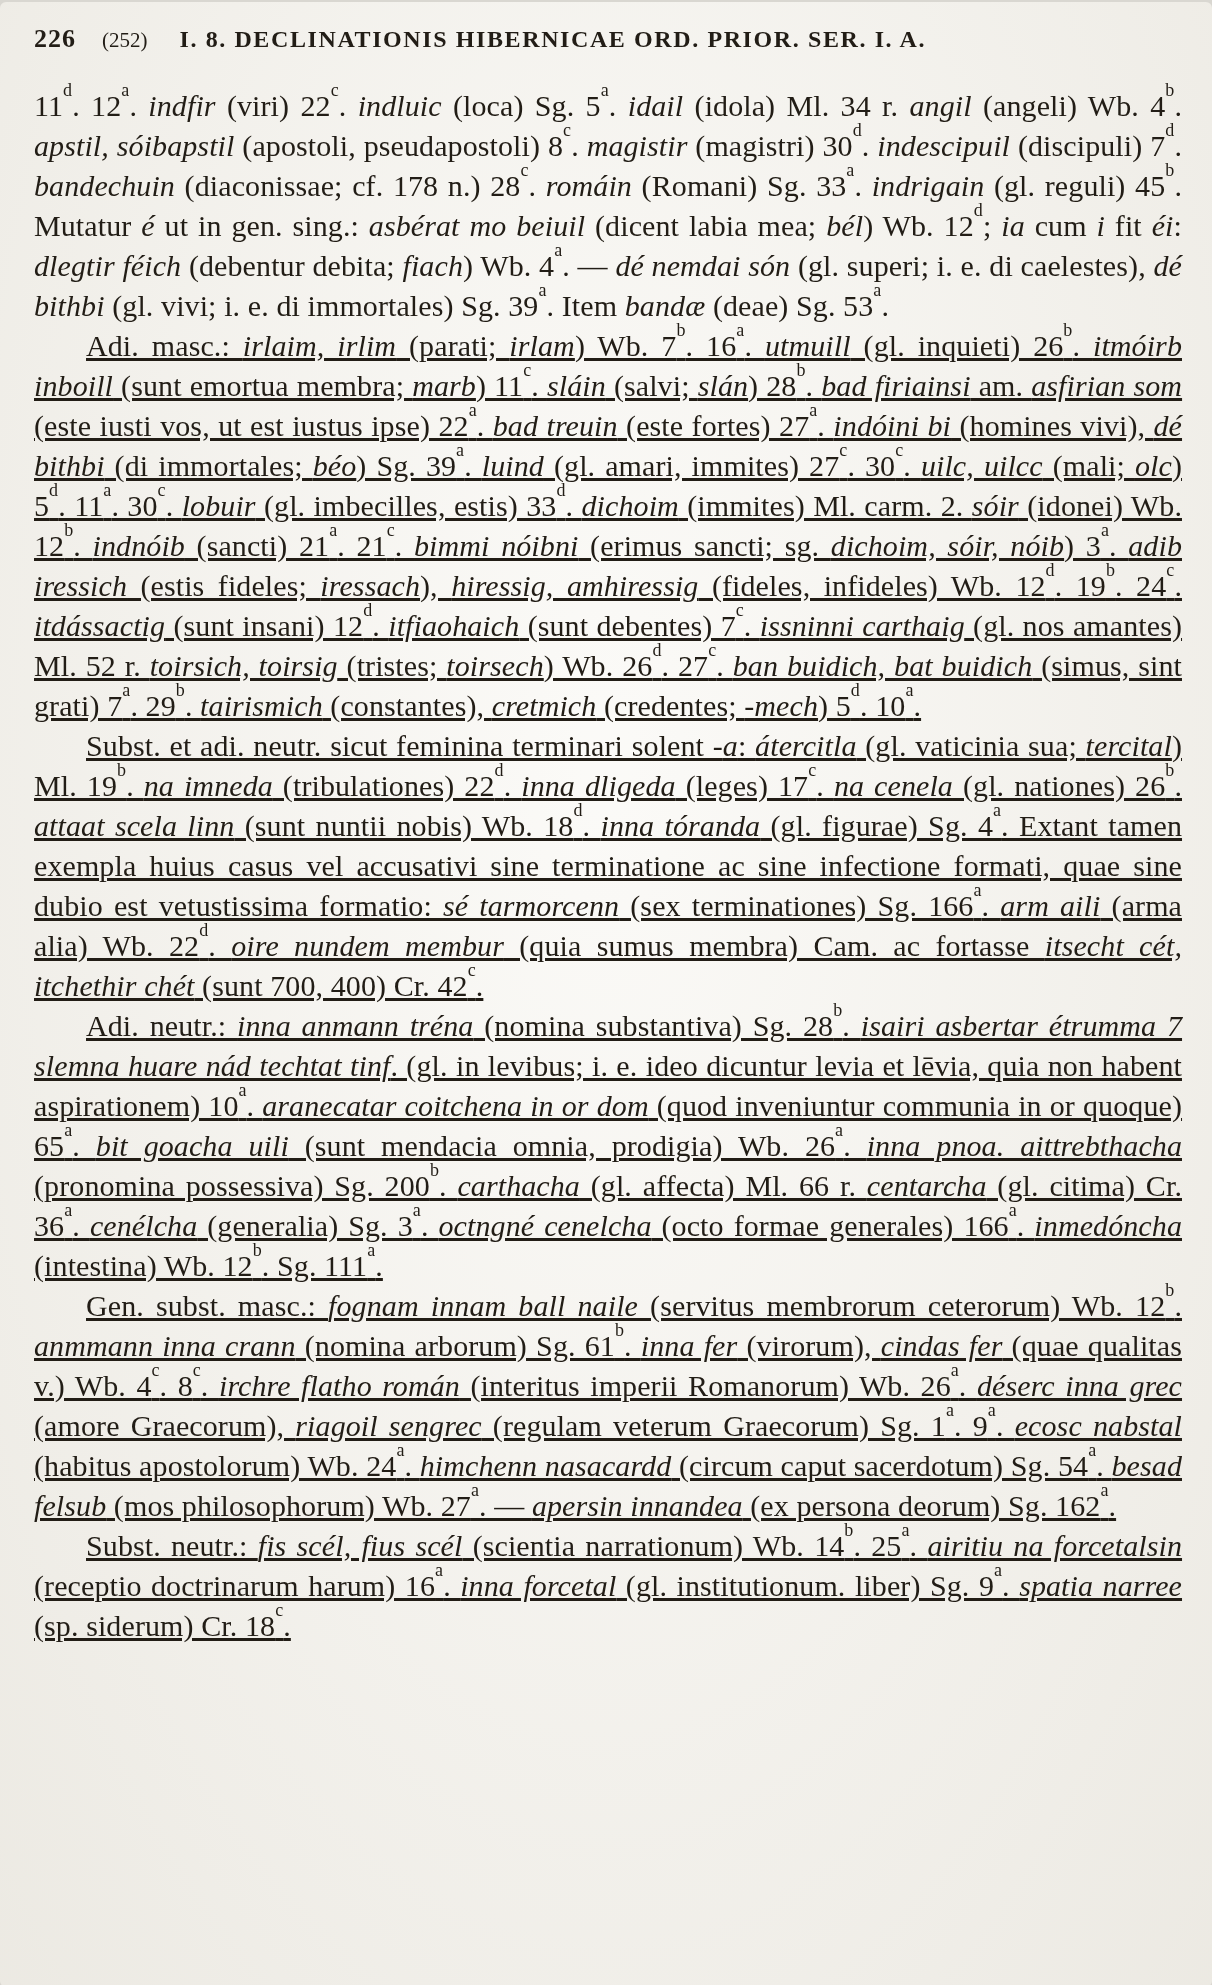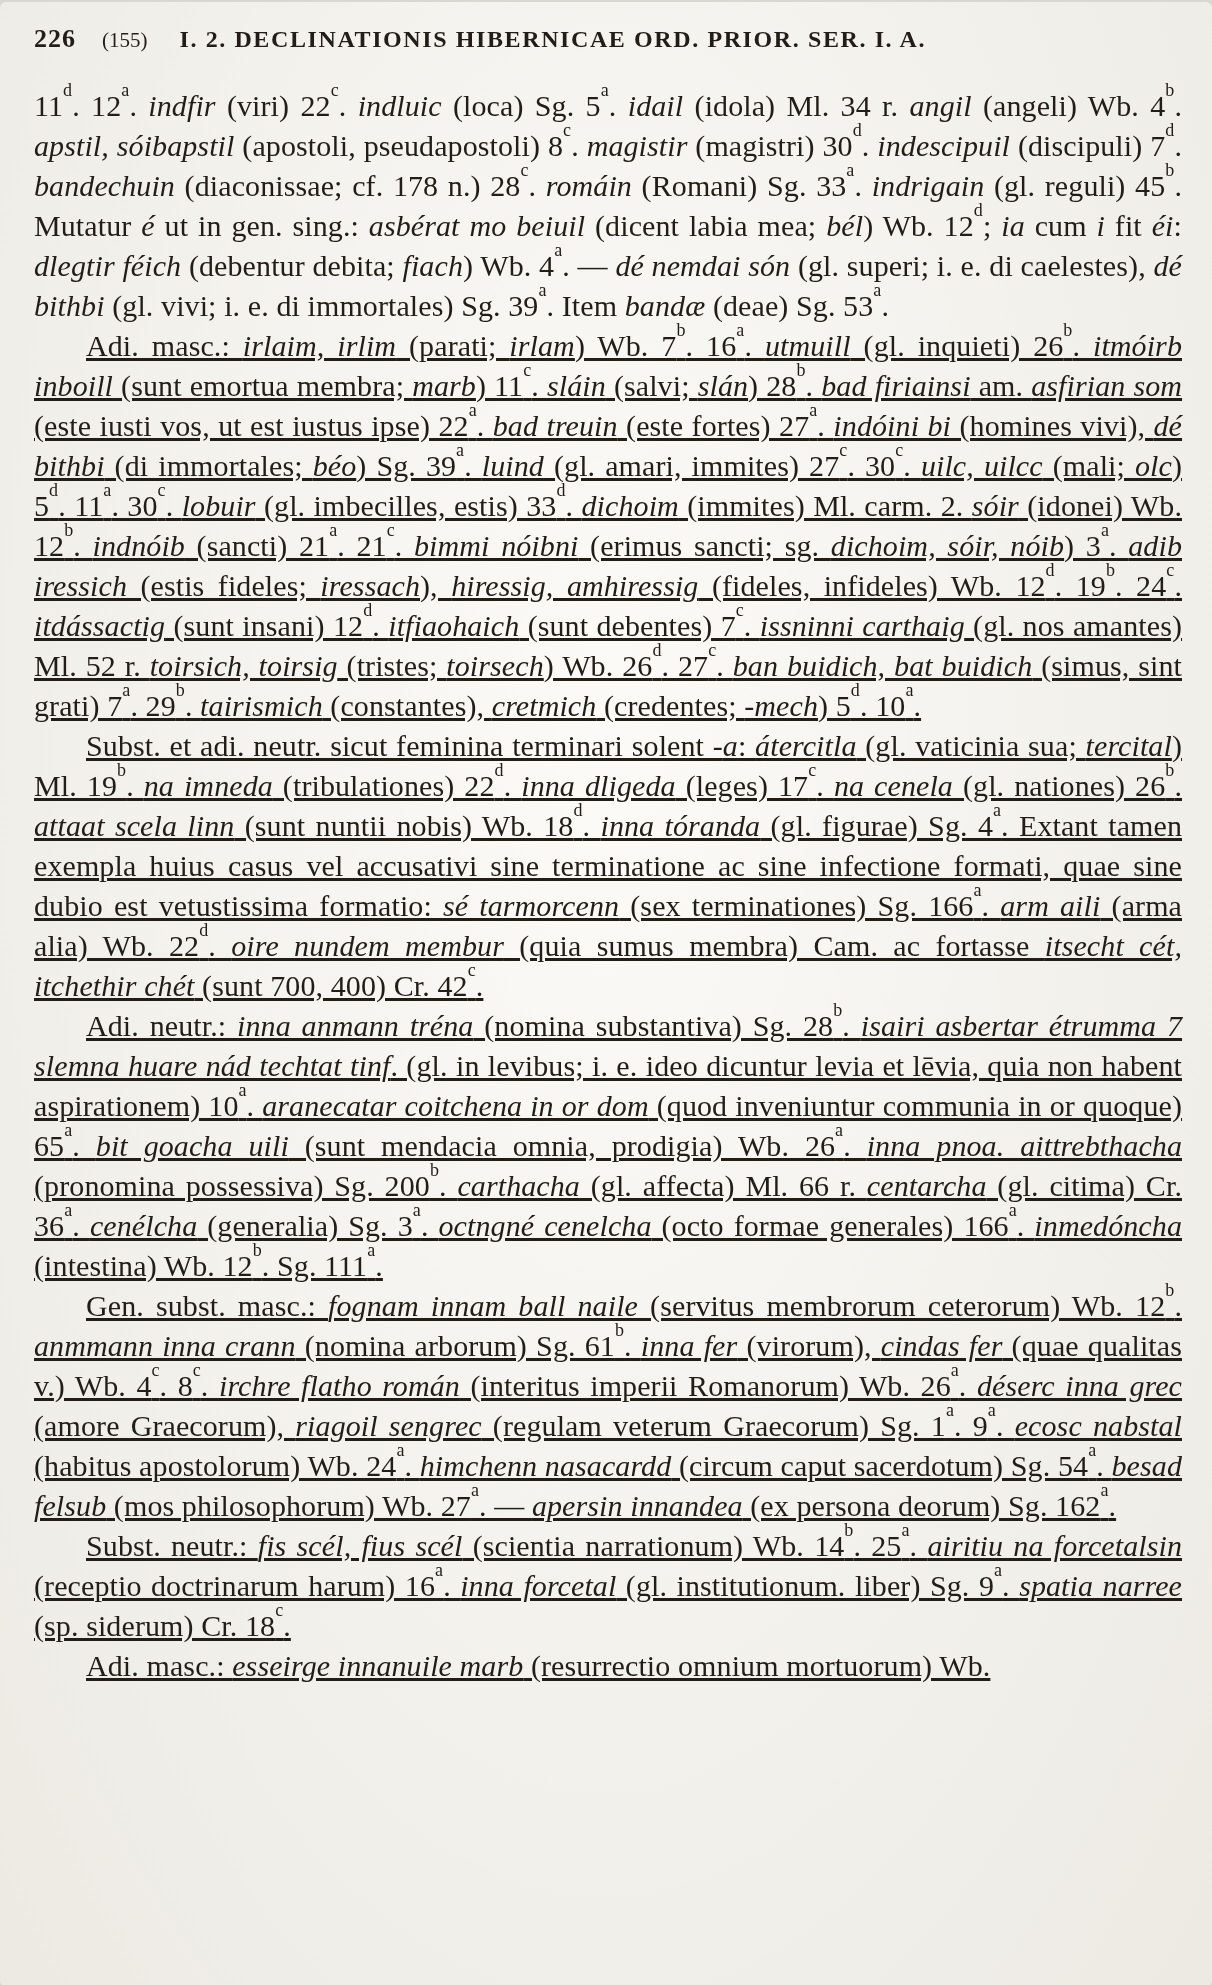--- a/index.html
+++ b/index.html
@@ -57,25 +57,24 @@
     position: relative;
     top: -0.5em;
   }
 </style>
 </head>
 <body>
 
 <div class="page">
   <header class="page-header">
     <span class="pagenum">226</span>
-    <span class="sheetnum">(155)</span>
-    <span class="running-title">I. 2. DECLINATIONIS HIBERNICAE ORD. PRIOR. SER. I. A.</span>
+    <span class="sheetnum">(252)</span>
+    <span class="running-title">I. 8. DECLINATIONIS HIBERNICAE ORD. PRIOR. SER. I. A.</span>
   </header>
   <main class="page-body">
       <p class="para"><span>11</span><sup>d</sup><span>. 12</span><sup>a</sup><span>. </span><span class="it">indfir</span><span> (viri) 22</span><sup>c</sup><span>. </span><span class="it">indluic</span><span> (loca) Sg. 5</span><sup>a</sup><span>. </span><span class="it">idail</span><span> (idola) Ml. 34 r. </span><span class="it">angil</span><span> (angeli) Wb. 4</span><sup>b</sup><span>. </span><span class="it">apstil, sóibapstil</span><span> (apostoli, pseudapostoli) 8</span><sup>c</sup><span>. </span><span class="it">magistir</span><span> (magistri) 30</span><sup>d</sup><span>. </span><span class="it">indescipuil</span><span> (discipuli) 7</span><sup>d</sup><span>. </span><span class="it">bandechuin</span><span> (diaconissae; cf. 178 n.) 28</span><sup>c</sup><span>. </span><span class="it">romáin</span><span> (Romani) Sg. 33</span><sup>a</sup><span>. </span><span class="it">indrigain</span><span> (gl. reguli) 45</span><sup>b</sup><span>. Mutatur </span><span class="it">é</span><span> ut in gen. sing.: </span><span class="it">asbérat mo beiuil</span><span> (dicent labia mea; </span><span class="it">bél</span><span>) Wb. 12</span><sup>d</sup><span>; </span><span class="it">ia</span><span> cum </span><span class="it">i</span><span> fit </span><span class="it">éi</span><span>: </span><span class="it">dlegtir féich</span><span> (debentur debita; </span><span class="it">fiach</span><span>) Wb. 4</span><sup>a</sup><span>. — </span><span class="it">dé nemdai són</span><span> (gl. superi; i. e. di caelestes), </span><span class="it">dé bithbi</span><span> (gl. vivi; i. e. di immortales) Sg. 39</span><sup>a</sup><span>. Item </span><span class="it">bandæ</span><span> (deae) Sg. 53</span><sup>a</sup><span>.</span></p>
       <p class="para indent"><span>Adi. masc.: </span><span class="it">irlaim, irlim</span><span> (parati; </span><span class="it">irlam</span><span>) Wb. 7</span><sup>b</sup><span>. 16</span><sup>a</sup><span>. </span><span class="it">utmuill</span><span> (gl. inquieti) 26</span><sup>b</sup><span>. </span><span class="it">itmóirb inboill</span><span> (sunt emortua membra; </span><span class="it">marb</span><span>) 11</span><sup>c</sup><span>. </span><span class="it">sláin</span><span> (salvi; </span><span class="it">slán</span><span>) 28</span><sup>b</sup><span>. </span><span class="it">bad firiainsi</span><span> am. </span><span class="it">asfirian som</span><span> (este iusti vos, ut est iustus ipse) 22</span><sup>a</sup><span>. </span><span class="it">bad treuin</span><span> (este fortes) 27</span><sup>a</sup><span>. </span><span class="it">indóini bi</span><span> (homines vivi), </span><span class="it">dé bithbi</span><span> (di immortales; </span><span class="it">béo</span><span>) Sg. 39</span><sup>a</sup><span>. </span><span class="it">luind</span><span> (gl. amari, immites) 27</span><sup>c</sup><span>. 30</span><sup>c</sup><span>. </span><span class="it">uilc, uilcc</span><span> (mali; </span><span class="it">olc</span><span>) 5</span><sup>d</sup><span>. 11</span><sup>a</sup><span>. 30</span><sup>c</sup><span>. </span><span class="it">lobuir</span><span> (gl. imbecilles, estis) 33</span><sup>d</sup><span>. </span><span class="it">dichoim</span><span> (immites) Ml. carm. 2. </span><span class="it">sóir</span><span> (idonei) Wb. 12</span><sup>b</sup><span>. </span><span class="it">indnóib</span><span> (sancti) 21</span><sup>a</sup><span>. 21</span><sup>c</sup><span>. </span><span class="it">bimmi nóibni</span><span> (erimus sancti; sg. </span><span class="it">dichoim, sóir, nóib</span><span>) 3</span><sup>a</sup><span>. </span><span class="it">adib iressich</span><span> (estis fideles; </span><span class="it">iressach</span><span>), </span><span class="it">hiressig, amhiressig</span><span> (fideles, infideles) Wb. 12</span><sup>d</sup><span>. 19</span><sup>b</sup><span>. 24</span><sup>c</sup><span>. </span><span class="it">itdássactig</span><span> (sunt insani) 12</span><sup>d</sup><span>. </span><span class="it">itfiaohaich</span><span> (sunt debentes) 7</span><sup>c</sup><span>. </span><span class="it">issninni carthaig</span><span> (gl. nos amantes) Ml. 52 r. </span><span class="it">toirsich, toirsig</span><span> (tristes; </span><span class="it">toirsech</span><span>) Wb. 26</span><sup>d</sup><span>. 27</span><sup>c</sup><span>. </span><span class="it">ban buidich, bat buidich</span><span> (simus, sint grati) 7</span><sup>a</sup><span>. 29</span><sup>b</sup><span>. </span><span class="it">tairismich</span><span> (constantes), </span><span class="it">cretmich</span><span> (credentes; </span><span class="it">-mech</span><span>) 5</span><sup>d</sup><span>. 10</span><sup>a</sup><span>.</span></p>
       <p class="para indent"><span>Subst. et adi. neutr. sicut feminina terminari solent -</span><span class="it">a</span><span>: </span><span class="it">átercitla</span><span> (gl. vaticinia sua; </span><span class="it">tercital</span><span>) Ml. 19</span><sup>b</sup><span>. </span><span class="it">na imneda</span><span> (tribulationes) 22</span><sup>d</sup><span>. </span><span class="it">inna dligeda</span><span> (leges) 17</span><sup>c</sup><span>. </span><span class="it">na cenela</span><span> (gl. nationes) 26</span><sup>b</sup><span>. </span><span class="it">attaat scela linn</span><span> (sunt nuntii nobis) Wb. 18</span><sup>d</sup><span>. </span><span class="it">inna tóranda</span><span> (gl. figurae) Sg. 4</span><sup>a</sup><span>. Extant tamen exempla huius casus vel accusativi sine terminatione ac sine infectione formati, quae sine dubio est vetustissima formatio: </span><span class="it">sé tarmorcenn</span><span> (sex terminationes) Sg. 166</span><sup>a</sup><span>. </span><span class="it">arm aili</span><span> (arma alia) Wb. 22</span><sup>d</sup><span>. </span><span class="it">oire nundem membur</span><span> (quia sumus membra) Cam. ac fortasse </span><span class="it">itsecht cét, itchethir chét</span><span> (sunt 700, 400) Cr. 42</span><sup>c</sup><span>.</span></p>
       <p class="para indent"><span>Adi. neutr.: </span><span class="it">inna anmann tréna</span><span> (nomina substantiva) Sg. 28</span><sup>b</sup><span>. </span><span class="it">isairi asbertar étrumma 7 slemna huare nád techtat tinf</span><span>. (gl. in levibus; i. e. ideo dicuntur levia et lēvia, quia non habent aspirationem) 10</span><sup>a</sup><span>. </span><span class="it">aranecatar coitchena in or dom</span><span> (quod inveniuntur communia in or quoque) 65</span><sup>a</sup><span>. </span><span class="it">bit goacha uili</span><span> (sunt mendacia omnia, prodigia) Wb. 26</span><sup>a</sup><span>. </span><span class="it">inna pnoa. aittrebthacha</span><span> (pronomina possessiva) Sg. 200</span><sup>b</sup><span>. </span><span class="it">carthacha</span><span> (gl. affecta) Ml. 66 r. </span><span class="it">centarcha</span><span> (gl. citima) Cr. 36</span><sup>a</sup><span>. </span><span class="it">cenélcha</span><span> (generalia) Sg. 3</span><sup>a</sup><span>. </span><span class="it">octngné cenelcha</span><span> (octo formae generales) 166</span><sup>a</sup><span>. </span><span class="it">inmedóncha</span><span> (intestina) Wb. 12</span><sup>b</sup><span>. Sg. 111</span><sup>a</sup><span>.</span></p>
       <p class="para indent"><span>Gen. subst. masc.: </span><span class="it">fognam innam ball naile</span><span> (servitus membrorum ceterorum) Wb. 12</span><sup>b</sup><span>. </span><span class="it">anmmann inna crann</span><span> (nomina arborum) Sg. 61</span><sup>b</sup><span>. </span><span class="it">inna fer</span><span> (virorum), </span><span class="it">cindas fer</span><span> (quae qualitas v.) Wb. 4</span><sup>c</sup><span>. 8</span><sup>c</sup><span>. </span><span class="it">irchre flatho román</span><span> (interitus imperii Romanorum) Wb. 26</span><sup>a</sup><span>. </span><span class="it">déserc inna grec</span><span> (amore Graecorum), </span><span class="it">riagoil sengrec</span><span> (regulam veterum Graecorum) Sg. 1</span><sup>a</sup><span>. 9</span><sup>a</sup><span>. </span><span class="it">ecosc nabstal</span><span> (habitus apostolorum) Wb. 24</span><sup>a</sup><span>. </span><span class="it">himchenn nasacardd</span><span> (circum caput sacerdotum) Sg. 54</span><sup>a</sup><span>. </span><span class="it">besad felsub</span><span> (mos philosophorum) Wb. 27</span><sup>a</sup><span>. — </span><span class="it">apersin innandea</span><span> (ex persona deorum) Sg. 162</span><sup>a</sup><span>.</span></p>
       <p class="para indent"><span>Subst. neutr.: </span><span class="it">fis scél, fius scél</span><span> (scientia narrationum) Wb. 14</span><sup>b</sup><span>. 25</span><sup>a</sup><span>. </span><span class="it">airitiu na forcetalsin</span><span> (receptio doctrinarum harum) 16</span><sup>a</sup><span>. </span><span class="it">inna forcetal</span><span> (gl. institutionum. liber) Sg. 9</span><sup>a</sup><span>. </span><span class="it">spatia narree</span><span> (sp. siderum) Cr. 18</span><sup>c</sup><span>.</span></p>
-      <p class="para indent"><span>Adi. masc.: </span><span class="it">esseirge innanuile marb</span><span> (resurrectio omnium mortuorum) Wb.</span></p>
     </main>
 </div>
 
 </body></html>

